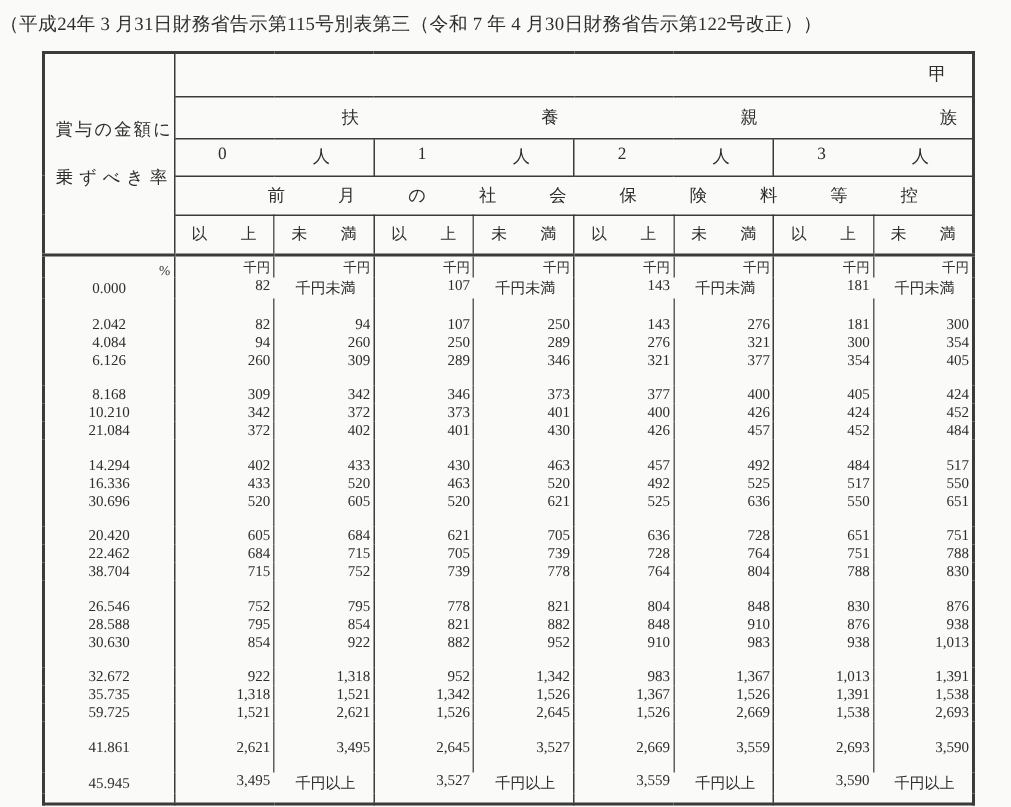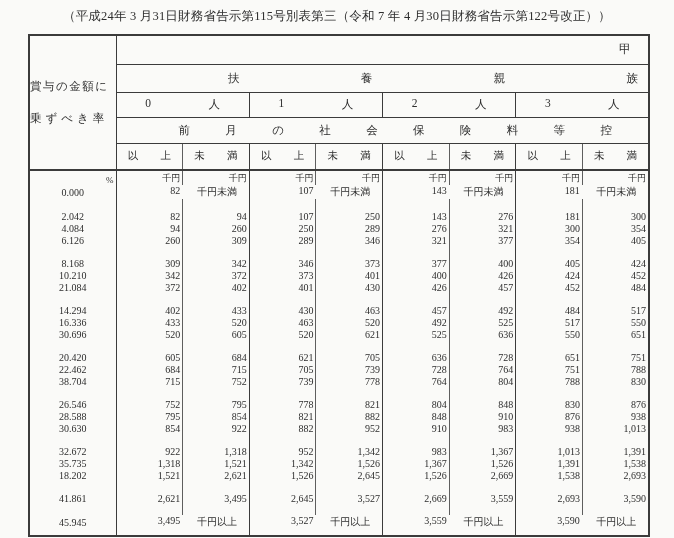--- a/index.html
+++ b/index.html
@@ -7,42 +7,41 @@
   body {
     position: relative;
     background: var(--bg, #fafaf8);
     color: var(--text, #2d2d2d);
     font-family: "Liberation Serif", "DejaVu Serif", serif;
     overflow: hidden;
   }
   .title {
     position: absolute;
     top: 8px; left: 0; width: 100%;
-    text-align: center;
     font-size: 12.5px;
     letter-spacing: 0.2px;
     white-space: nowrap;
   }
   table.tax {
     position: absolute;
     left: 28px; top: 34px;
     width: 622px;
     border-collapse: collapse;
     table-layout: fixed;
     border: 2px solid var(--line, #3b3b3b);
   }
   th, td { font-weight: normal; white-space: nowrap; overflow: hidden; }
 
   
   th.corner {
     border-right: 1px solid var(--line, #3b3b3b);
     border-bottom: 2.5px solid var(--line, #3b3b3b);
     vertical-align: middle;
     font-size: 11.5px;
-    text-align: left;
+    text-align: right;
   }
   th.corner .c1 { letter-spacing: 1.5px; margin-bottom: 17px; }
   th.corner .c2 { letter-spacing: 4px; }
   tr.r-kou   { height: 29px; }
   tr.r-dep   { height: 28px; }
   tr.r-cnt   { height: 25px; }
   tr.r-ins   { height: 26px; }
   tr.r-bnd   { height: 27px; }
   th.kou {
     border-bottom: 1px solid var(--line, #3b3b3b);
@@ -489,21 +488,21 @@
         <td class="lo num">1,318</td>
         <td class="hi num">1,521</td>
         <td class="lo num">1,342</td>
         <td class="hi num">1,526</td>
         <td class="lo num">1,367</td>
         <td class="hi num">1,526</td>
         <td class="lo num">1,391</td>
         <td class="hi num">1,538</td>
       </tr>
       <tr class="drow">
-        <td class="rate">18.202</td>
+        <td class="rate">59.725</td>
         <td class="lo num">1,521</td>
         <td class="hi num">2,621</td>
         <td class="lo num">1,526</td>
         <td class="hi num">2,645</td>
         <td class="lo num">1,526</td>
         <td class="hi num">2,669</td>
         <td class="lo num">1,538</td>
         <td class="hi num">2,693</td>
       </tr>
       <tr class="gap">

